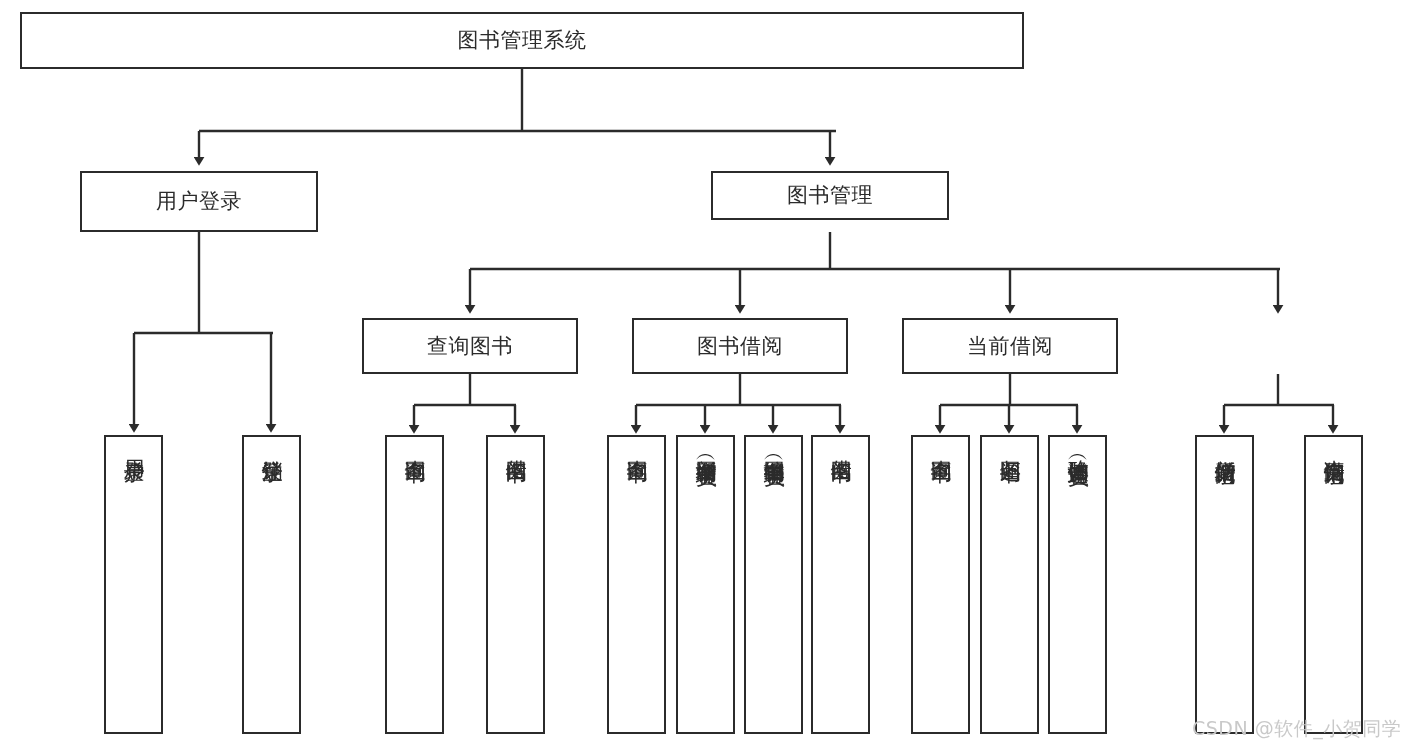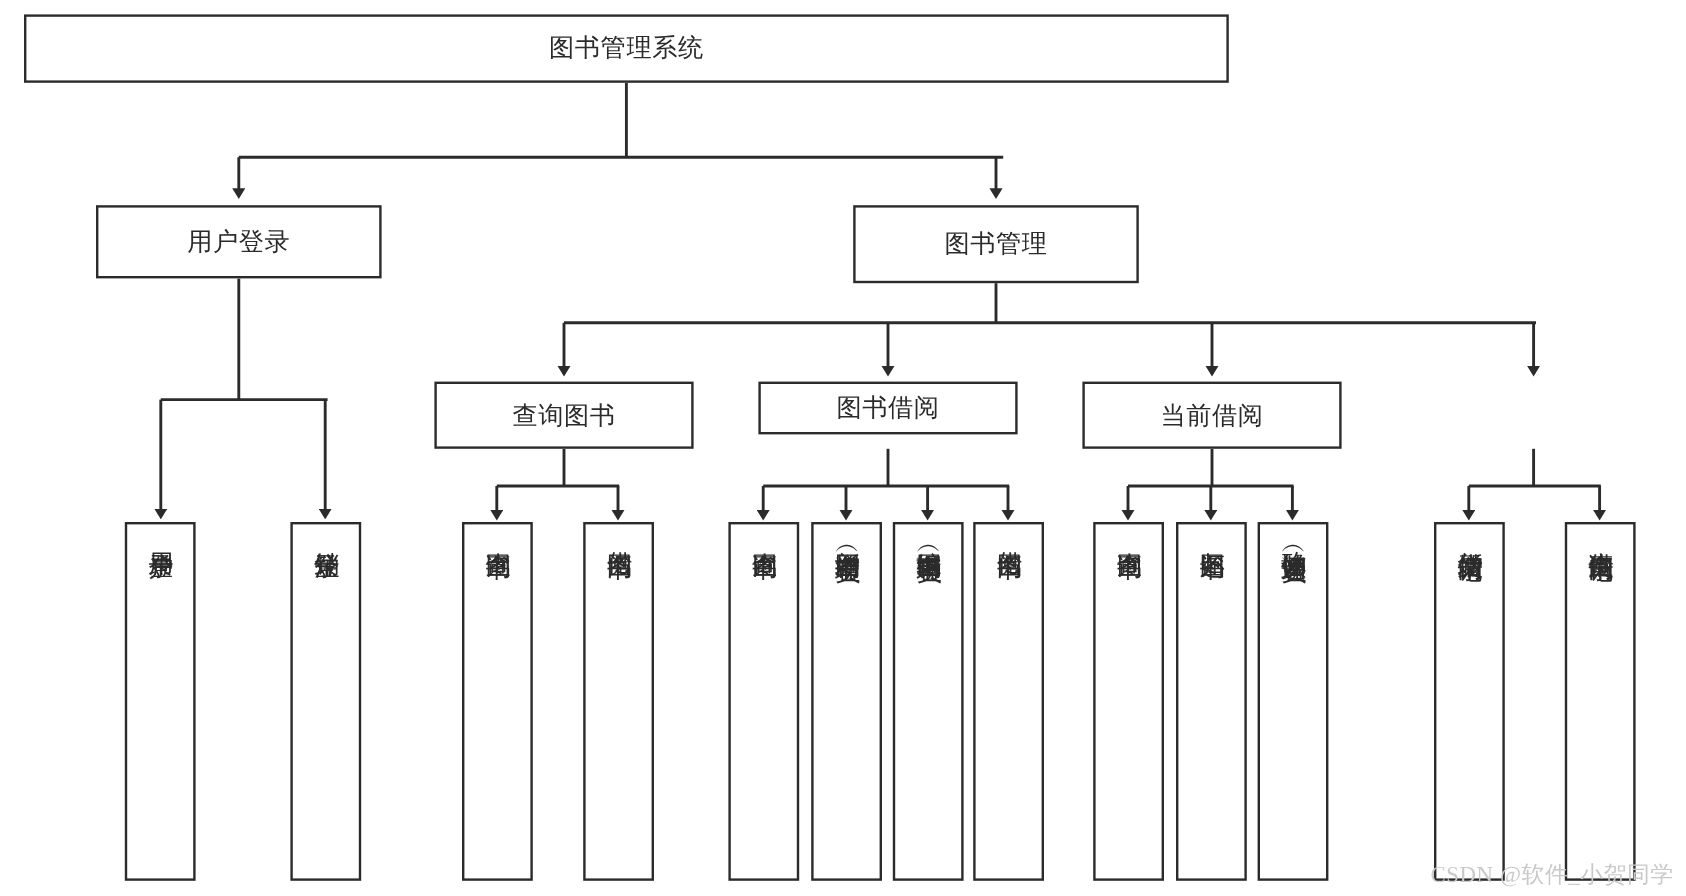--- a/index.html
+++ b/index.html
@@ -10,21 +10,20 @@
   }
   body {
     font-family: "DejaVu Sans", "Liberation Sans", sans-serif;
   }
   #diagram {
     position: relative;
     width: 1405px;
     height: 747px;
     background: #ffffff;
     overflow: hidden;
-    font-family: Liberation Serif, serif;
   }
   #edges {
     position: absolute;
     left: 0;
     top: 0;
     width: 1405px;
     height: 747px;
     pointer-events: none;
   }
   .node {
@@ -128,29 +127,29 @@
   </svg>
 
   <div class="node root horiz" style="left:20px; top:12px; width:1004px; height:57px;">
     <span class="label">图书管理系统</span>
   </div>
 
   <div class="node horiz" style="left:80px; top:171px; width:238px; height:61px;">
     <span class="label">用户登录</span>
   </div>
 
-  <div class="node horiz" style="left:711px; top:171px; width:238px; height:65px;align-items:center;">
+  <div class="node horiz" style="left:711px; top:171px; width:238px; height:49px;align-items:center;">
     <span class="label">图书管理</span>
   </div>
 
   <div class="node horiz" style="left:362px; top:318px; width:216px; height:56px;">
     <span class="label">查询图书</span>
   </div>
 
-  <div class="node horiz" style="left:632px; top:318px; width:216px; height:44px;">
+  <div class="node horiz" style="left:632px; top:318px; width:216px; height:56px;">
     <span class="label">图书借阅</span>
   </div>
 
   <div class="node horiz" style="left:902px; top:318px; width:216px; height:56px;">
     <span class="label">当前借阅</span>
   </div>
 
 
   <div class="node leaf" style="left:104px; top:435px; width:59px; height:299px;">
     <span class="label">用户登录</span>

